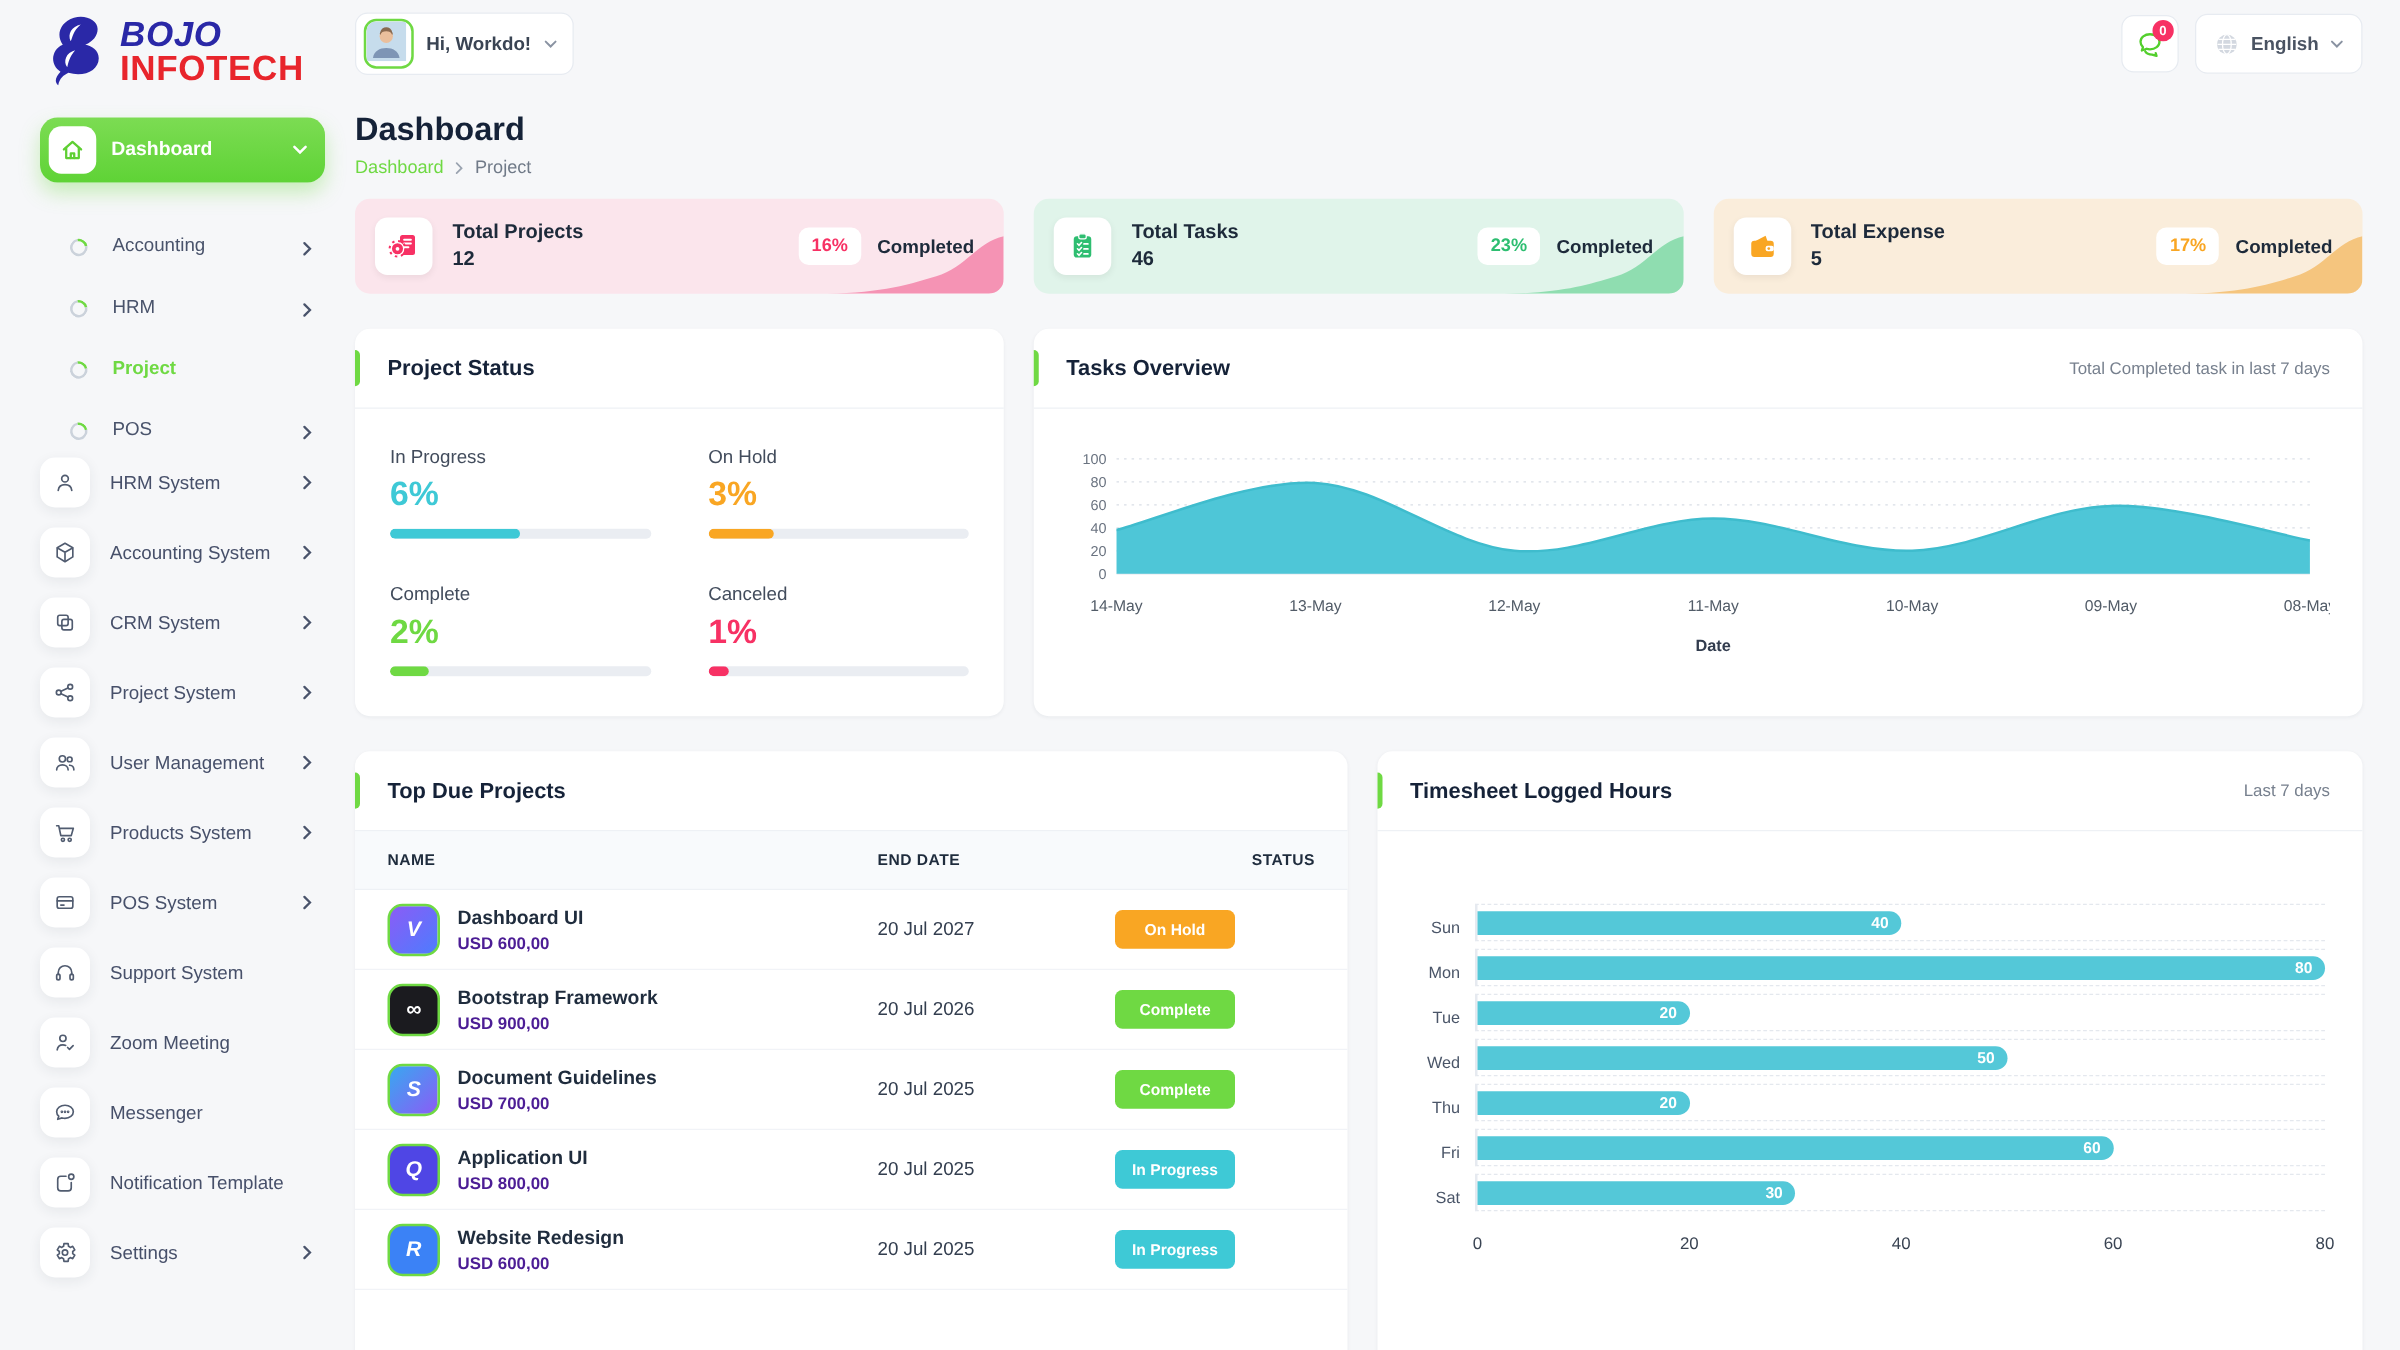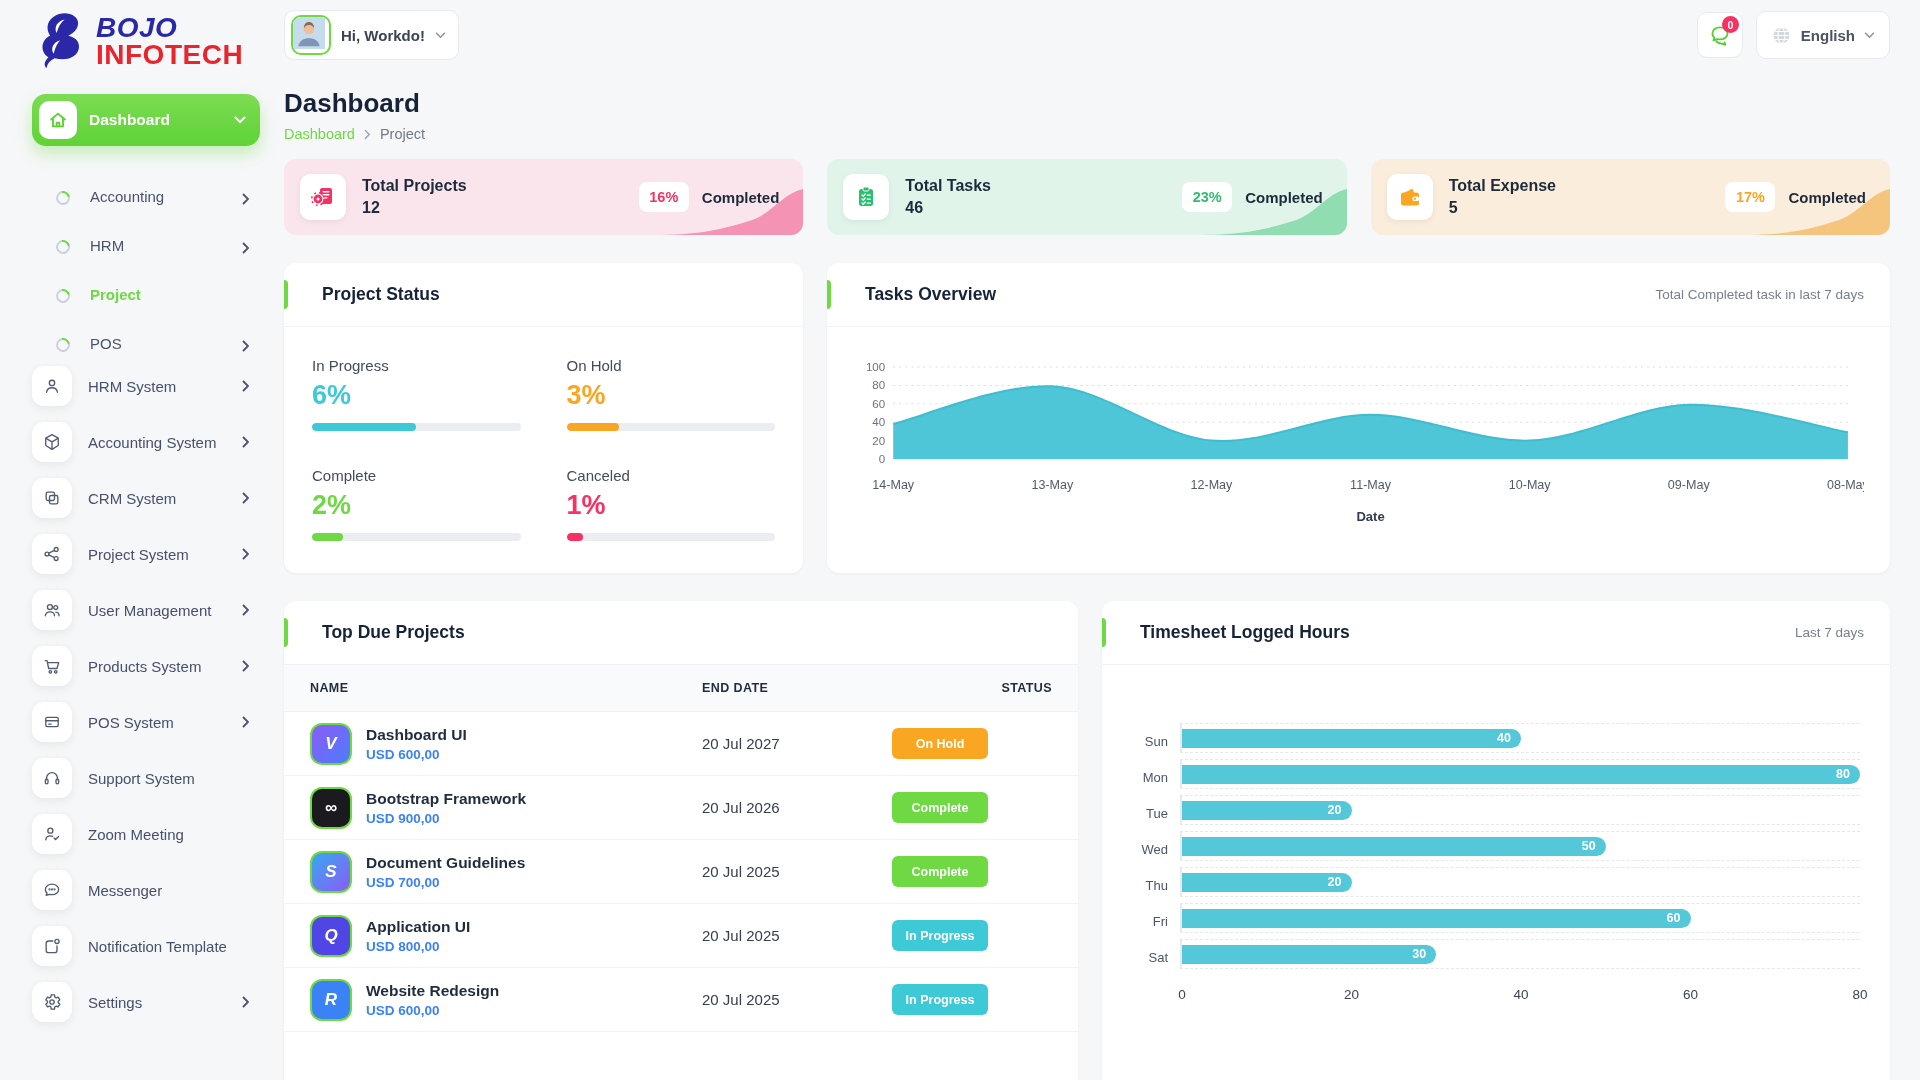--- a/index.html
+++ b/index.html
@@ -56,40 +56,40 @@
   .pct{background:#fff;border-radius:8px;min-width:50px;height:30px;display:grid;place-items:center;font-weight:700;font-size:14.5px;padding:0 8px;box-sizing:border-box}
   .theme-pink .pct{color:#F73164}.theme-green .pct{color:#2EBE71}.theme-orange .pct{color:#F9A623}
   .completed{font-size:15px;font-weight:600;color:#1D2A3A}
   
   .row2{display:flex;gap:24px;margin-top:28px}
   .panel{background:#fff;border-radius:12px;box-shadow:0 1px 3px rgba(25,39,62,.05)}
   .ps-panel{width:519px;flex:none;height:310px}
   .to-panel{flex:1;height:310px}
   .panel-head{height:63px;display:flex;align-items:center;position:relative;border-bottom:1px solid #EEF1F5;padding:0 26px}
   .accent{position:absolute;left:0;top:17px;width:4px;height:29px;background:#6FD943;border-radius:0 4px 4px 0}
-  .panel-head h2{font-size:17.5px;font-weight:700;color:#152238;margin:12px}
+  .panel-head h2{font-size:17.5px;font-weight:700;color:#152238;margin:0}
   .head-note{margin-left:auto;color:#77808E;font-size:13.5px}
   .ps-grid{display:grid;grid-template-columns:1fr 1fr;column-gap:46px;row-gap:36px;padding:30px 28px}
   .ps-label{font-size:15px;color:#424C5C}
   .ps-pct{font-size:27px;font-weight:700;margin-top:6px}
   .ps-track{height:8px;background:#EAEDF2;border-radius:6px;margin-top:12px;overflow:hidden}
   .ps-fill{height:100%;border-radius:6px}
   .area-chart{padding:26px 26px 0 22px}
   
   .row3{display:flex;gap:24px;margin-top:28px}
   .tdp-panel{width:794px;flex:none;height:560px}
   .ts-panel{flex:1;height:560px}
   .thead{height:46px;background:#F8FAFC;display:flex;align-items:center;padding:0 26px;border-bottom:1px solid #EEF1F5;
     font-size:12.5px;font-weight:700;color:#1F2C3D;letter-spacing:.4px}
   .th-name{flex:1}.th-date{width:190px}.th-status{width:160px;text-align:right}
   .trow{height:63px;display:flex;align-items:center;padding:0 26px;border-bottom:1px solid #F1F3F7;cursor:pointer}
   .tr-proj{flex:1;display:flex;align-items:center;gap:14px}
   .pavatar{width:42px;height:42px;border-radius:12px;border:2px solid #6FD943;display:grid;place-items:center;color:#fff;font-weight:800;font-size:17px;font-style:italic;box-sizing:border-box;flex:none}
   .nm{font-size:15.5px;font-weight:600;color:#1F2C3D}
-  .usd{font-size:13.5px;color:#3b82f6;margin-top:3px;font-weight:600}
+  .usd{font-size:13.5px;color:#4c1d95;margin-top:3px;font-weight:600}
   .tr-date{width:190px;font-size:15px;color:#333E4F}
   .tr-status{width:160px}
   .pill{width:96px;height:31px;border-radius:6px;color:#fff;font-size:12.5px;font-weight:600;display:grid;place-items:center}
   .ts-chart{padding:58px 30px 0 26px}
   .ts-row{display:flex;align-items:center}
   .ts-label{width:40px;text-align:right;padding-right:12px;font-size:13px;color:#4A5568;flex:none}
   .ts-band{flex:1;height:30px;border-top:1px dashed #E4E8EE;border-bottom:1px dashed #E4E8EE;border-left:2px solid #E6EAF0;display:flex;align-items:center;margin-bottom:6px;box-sizing:border-box}
   .ts-bar{height:19px;background:#54C8D8;border-radius:0 10px 10px 0;color:#fff;font-size:12.5px;font-weight:700;text-align:right;line-height:19px;padding-right:10px;box-sizing:border-box;min-width:24px}
   .ts-axis{position:relative;height:24px;margin-left:54px;margin-top:12px;font-size:13.5px;color:#3A4453}
   .ts-axis span{position:absolute;transform:translateX(-50%)}

